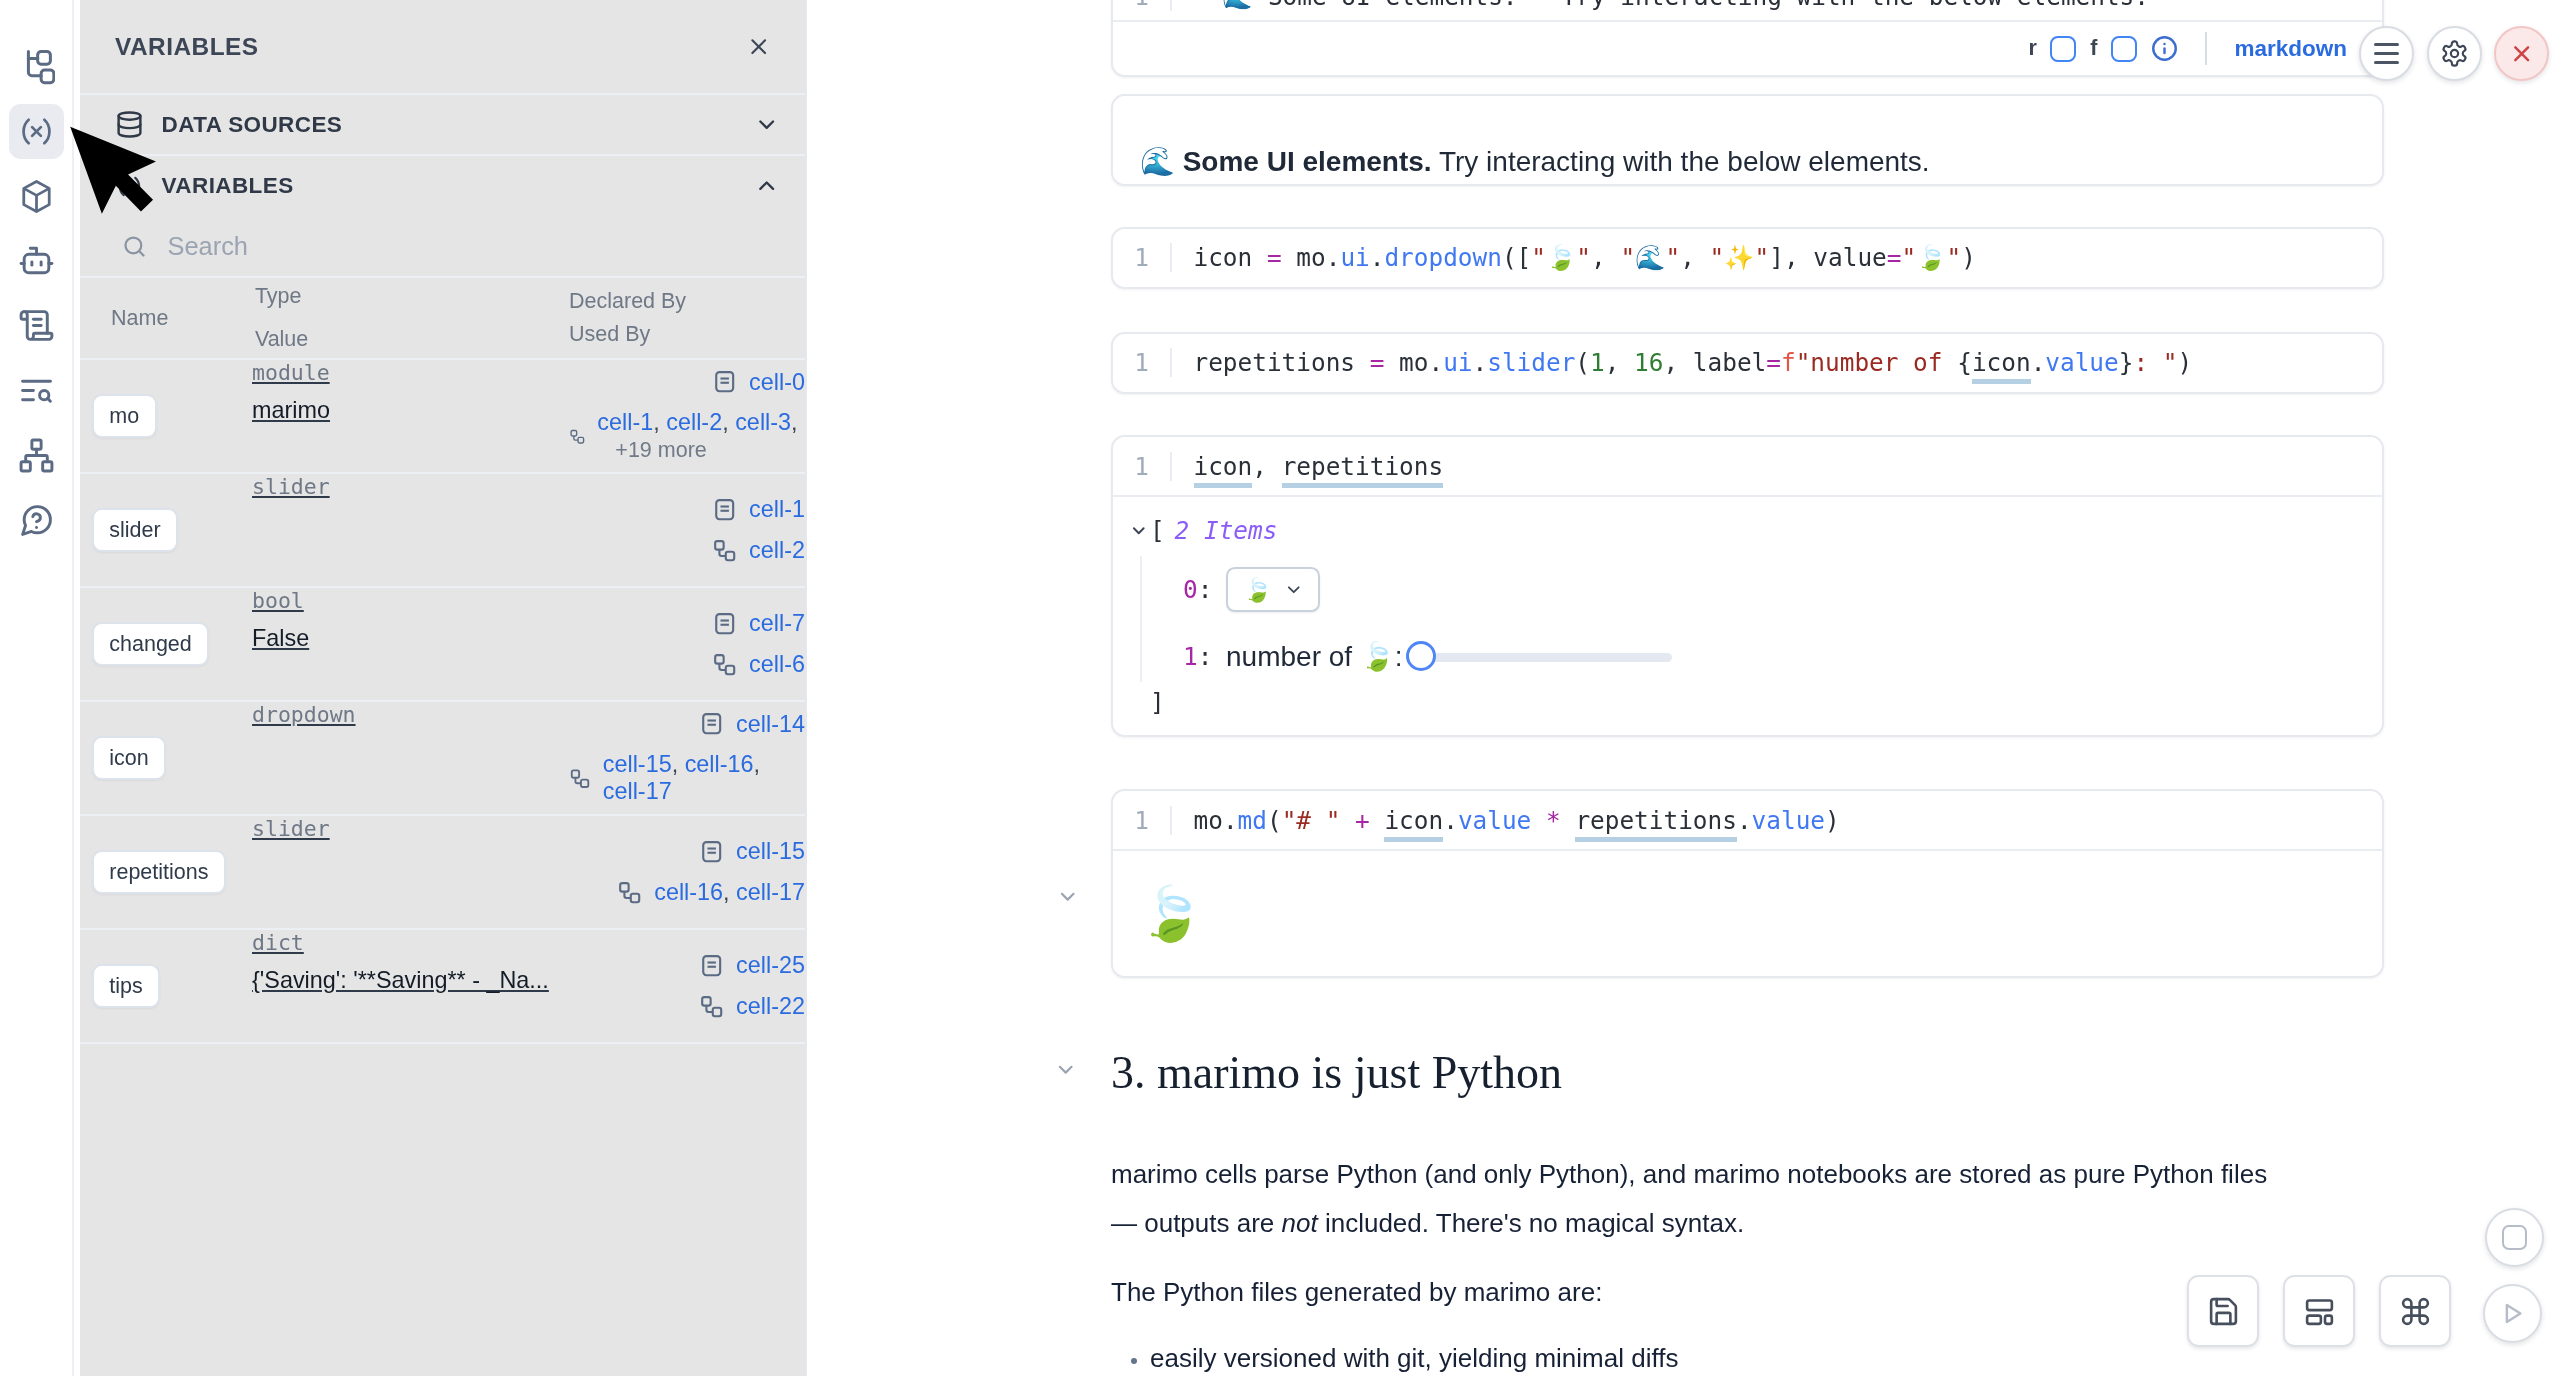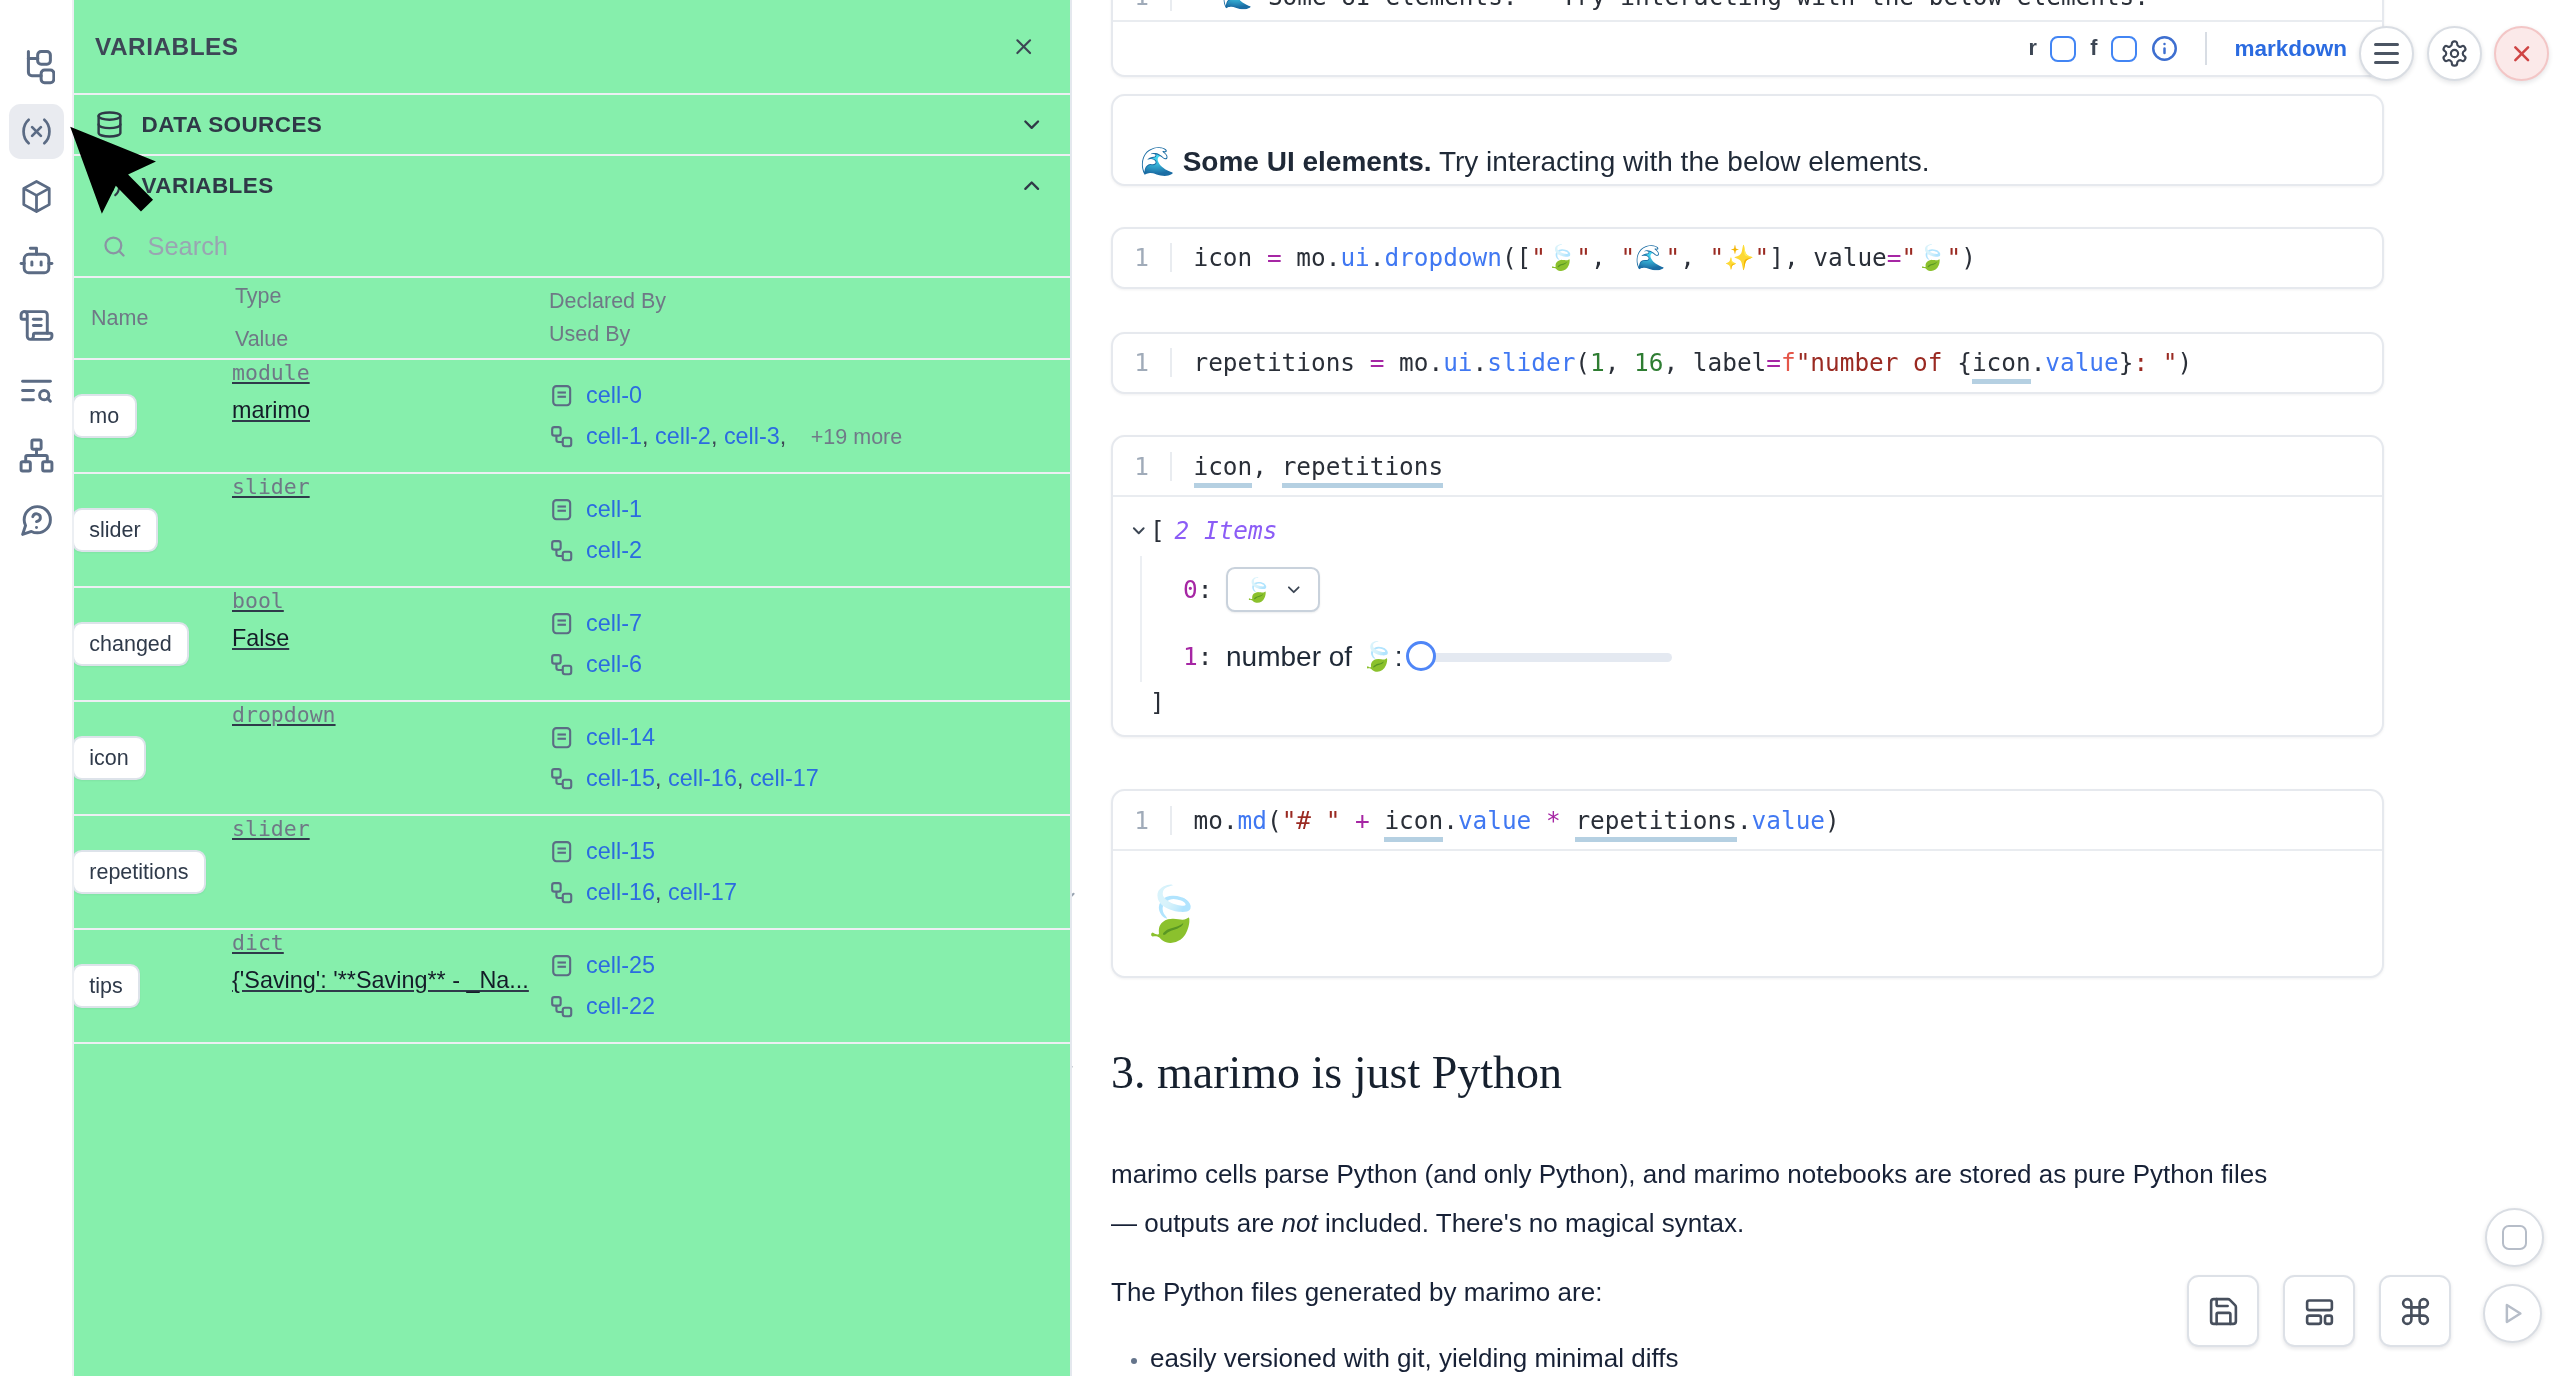--- a/index.html
+++ b/index.html
@@ -18,22 +18,22 @@
   }
   .rail-btn {
     width:55px; height:55px; border-radius:11.7px; display:flex; align-items:center;
     justify-content:center; margin-bottom:9.8px; color:#5b6b84;
   }
   .rail-btn.active { background:#e9ebf0; }
   .rail-btn svg { stroke:#5b6b84; }
 
   
   .panel {
-    position:absolute; left:60px; top:0; width:1012px; height:1377px;
-    background:#86efac; border-right:2px solid #e4e8ee; z-index:4;
+    position:absolute; left:80px; top:0; width:727px; height:1377px;
+    background:#e5e5e5; border-right:2px solid #e4e8ee; z-index:4;
   }
   .panel-header {
     height:95px; display:flex; align-items:center; justify-content:space-between;
     padding:0 29px 0 35px; border-bottom:2px solid #eceff3;
   }
   .panel-title { font-size:24.4px; font-weight:bold; color:#3d4656; letter-spacing:0.5px; }
   .panel-close { width:35px; height:35px; display:flex; align-items:center; justify-content:center; cursor:pointer; }
   .section-row {
     height:61px; display:flex; align-items:center; padding:0 25.4px 0 35px;
     border-bottom:2px solid #eceff3; gap:17.6px;
@@ -59,21 +59,21 @@
   .vt-row .col-name { width:172px; padding-left:11.7px; display:flex; align-items:center; }
   .vt-row .col-type { width:317px; display:flex; flex-direction:column; gap:11.7px;text-decoration:underline; }
   .vt-row .col-decl { flex:1; display:flex; flex-direction:column; justify-content:center; gap:13.7px; }
   .badge {
     display:inline-block; border:2px solid #dde3ea; border-radius:9.8px; background:#fff;
     padding:7.8px 15.6px; font-size:21.5px; color:#2f3a4a; box-shadow:0 1px 2px rgba(16,24,40,.05);
   }
   .type-line { font-family:"DejaVu Sans Mono", monospace; font-size:21.5px; color:#6f7886; }
   .value-line { font-size:23.4px; color:#141c28; }
   .value-line:empty { display:none; }
-  .ref-line { display:flex; align-items:center; gap:11.7px; font-size:23.4px; }
+  .ref-line { display:flex; align-items:center; gap:11.7px; font-size:23.4px;justify-content:flex-end; }
   .cell-link { color:#2b6be0; text-decoration:none; }
   .comma { color:#3c4654; }
   .more { color:#707a88; font-size:21.5px; margin-left:18px; }
 
   
   .notebook { position:absolute; left:940px; top:0; right:0; height:1377px; background:#fff; }
   .cells { position:absolute; left:171px; top:0; width:1273px; }
   .card {
     background:#fff; border:2px solid #e6e9ee; border-radius:13.7px;
     box-shadow:0 1px 2.9px rgba(16,24,40,.06);

